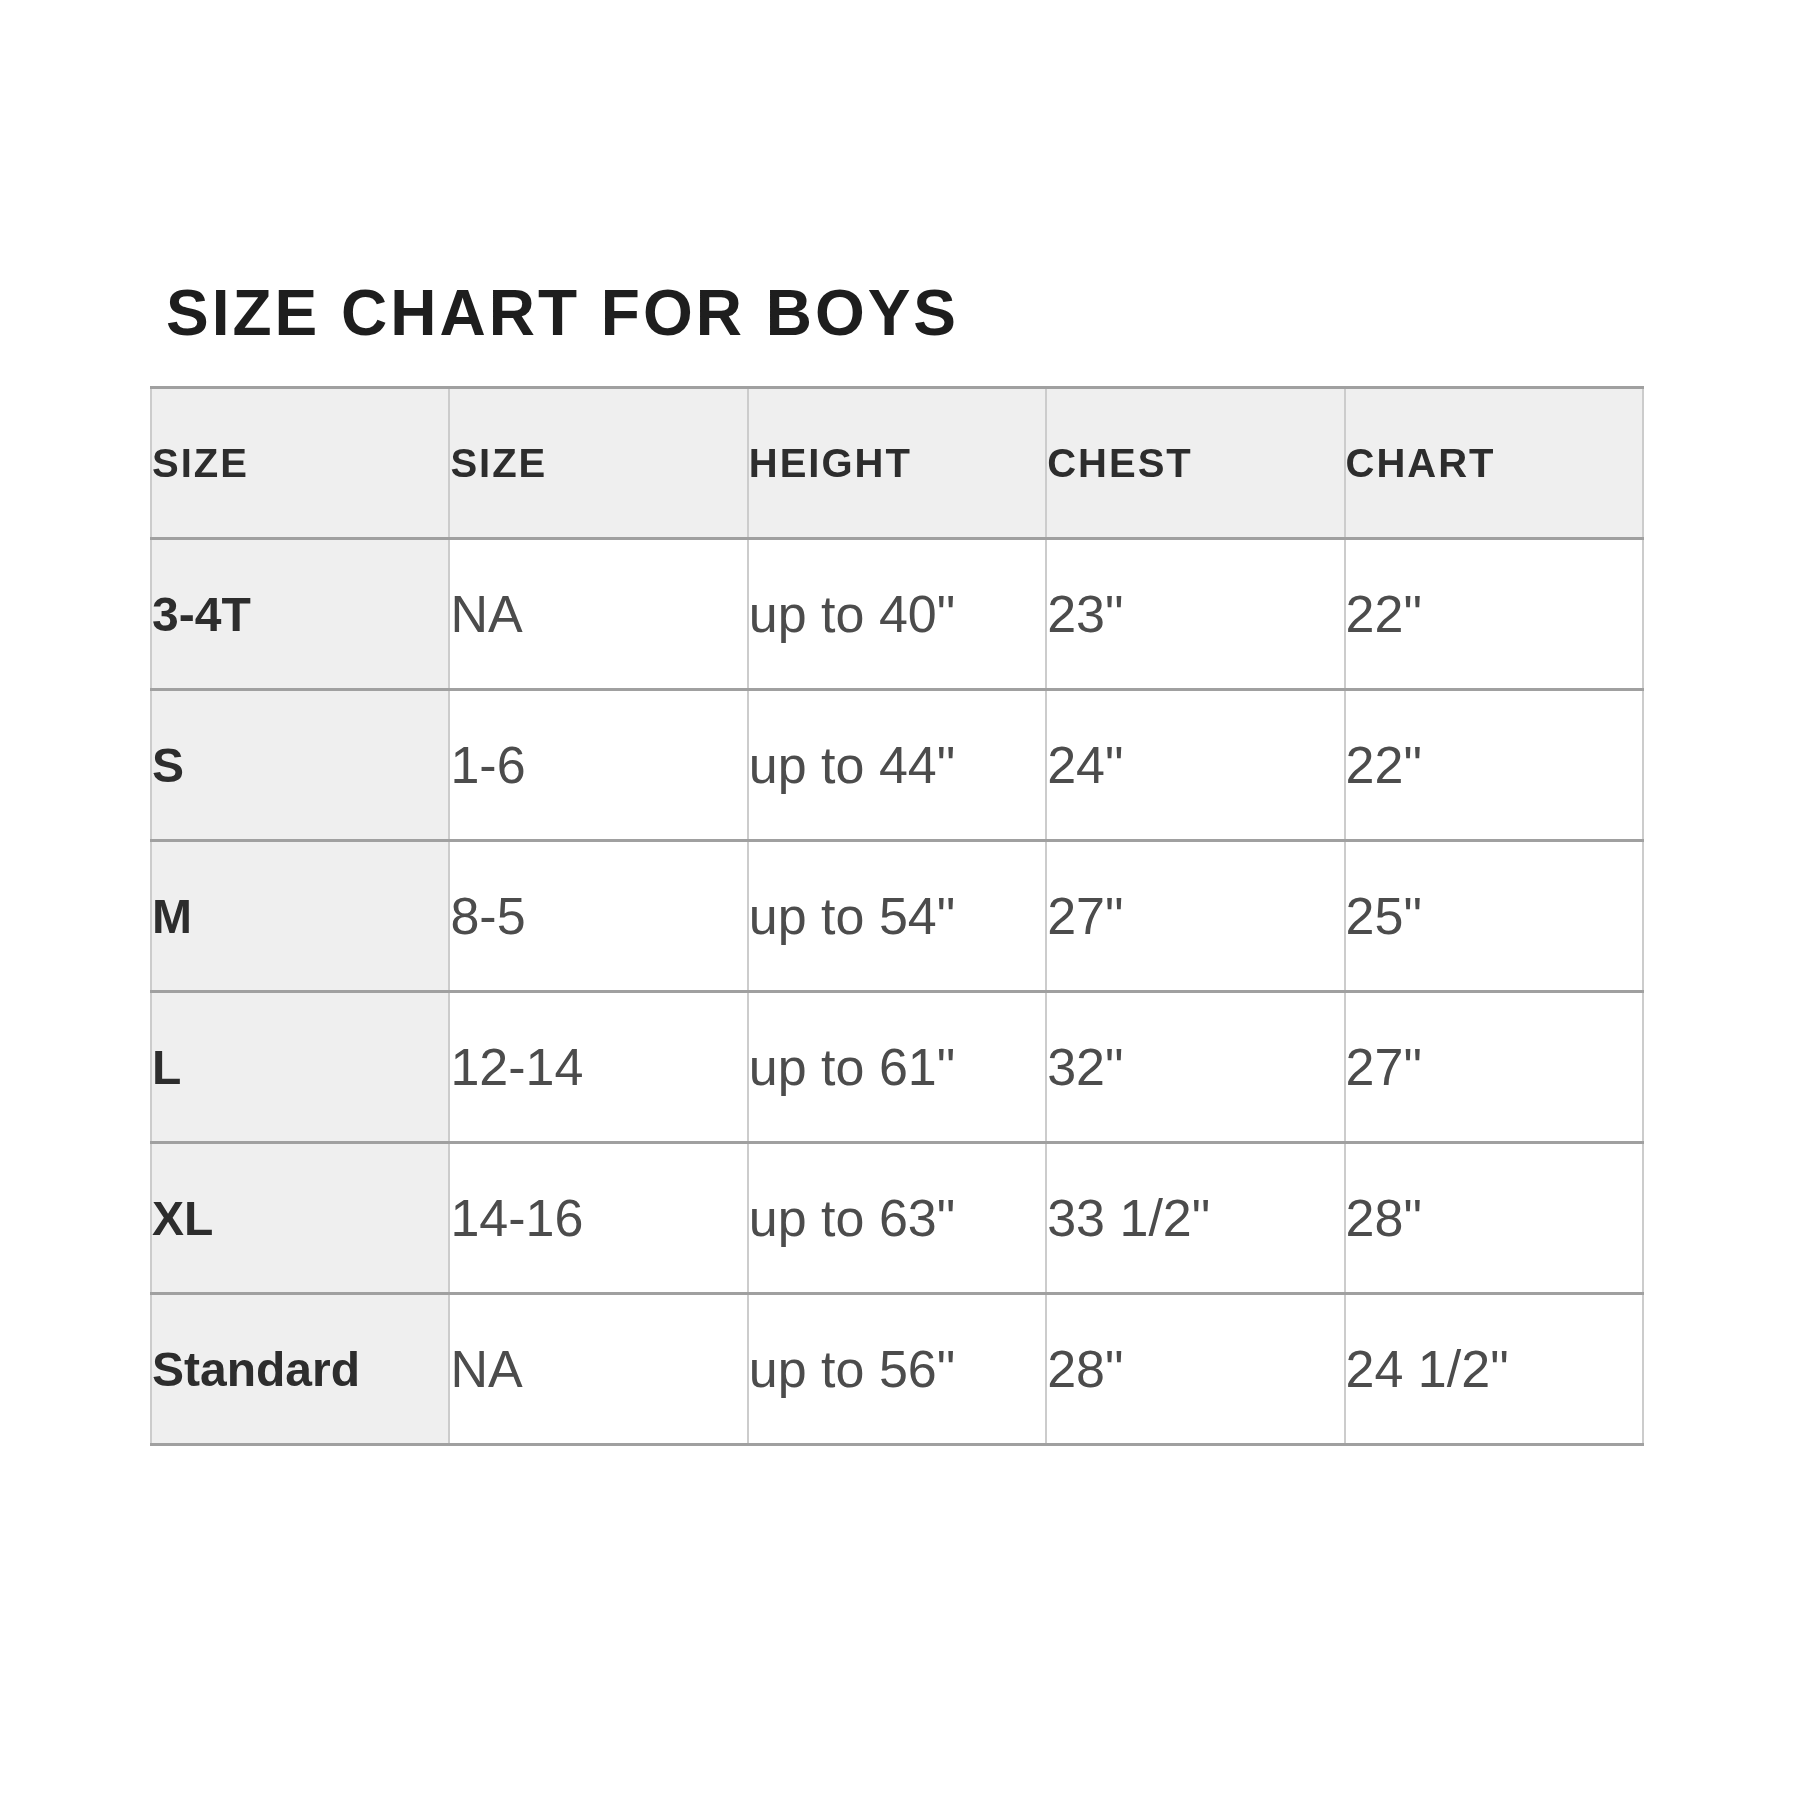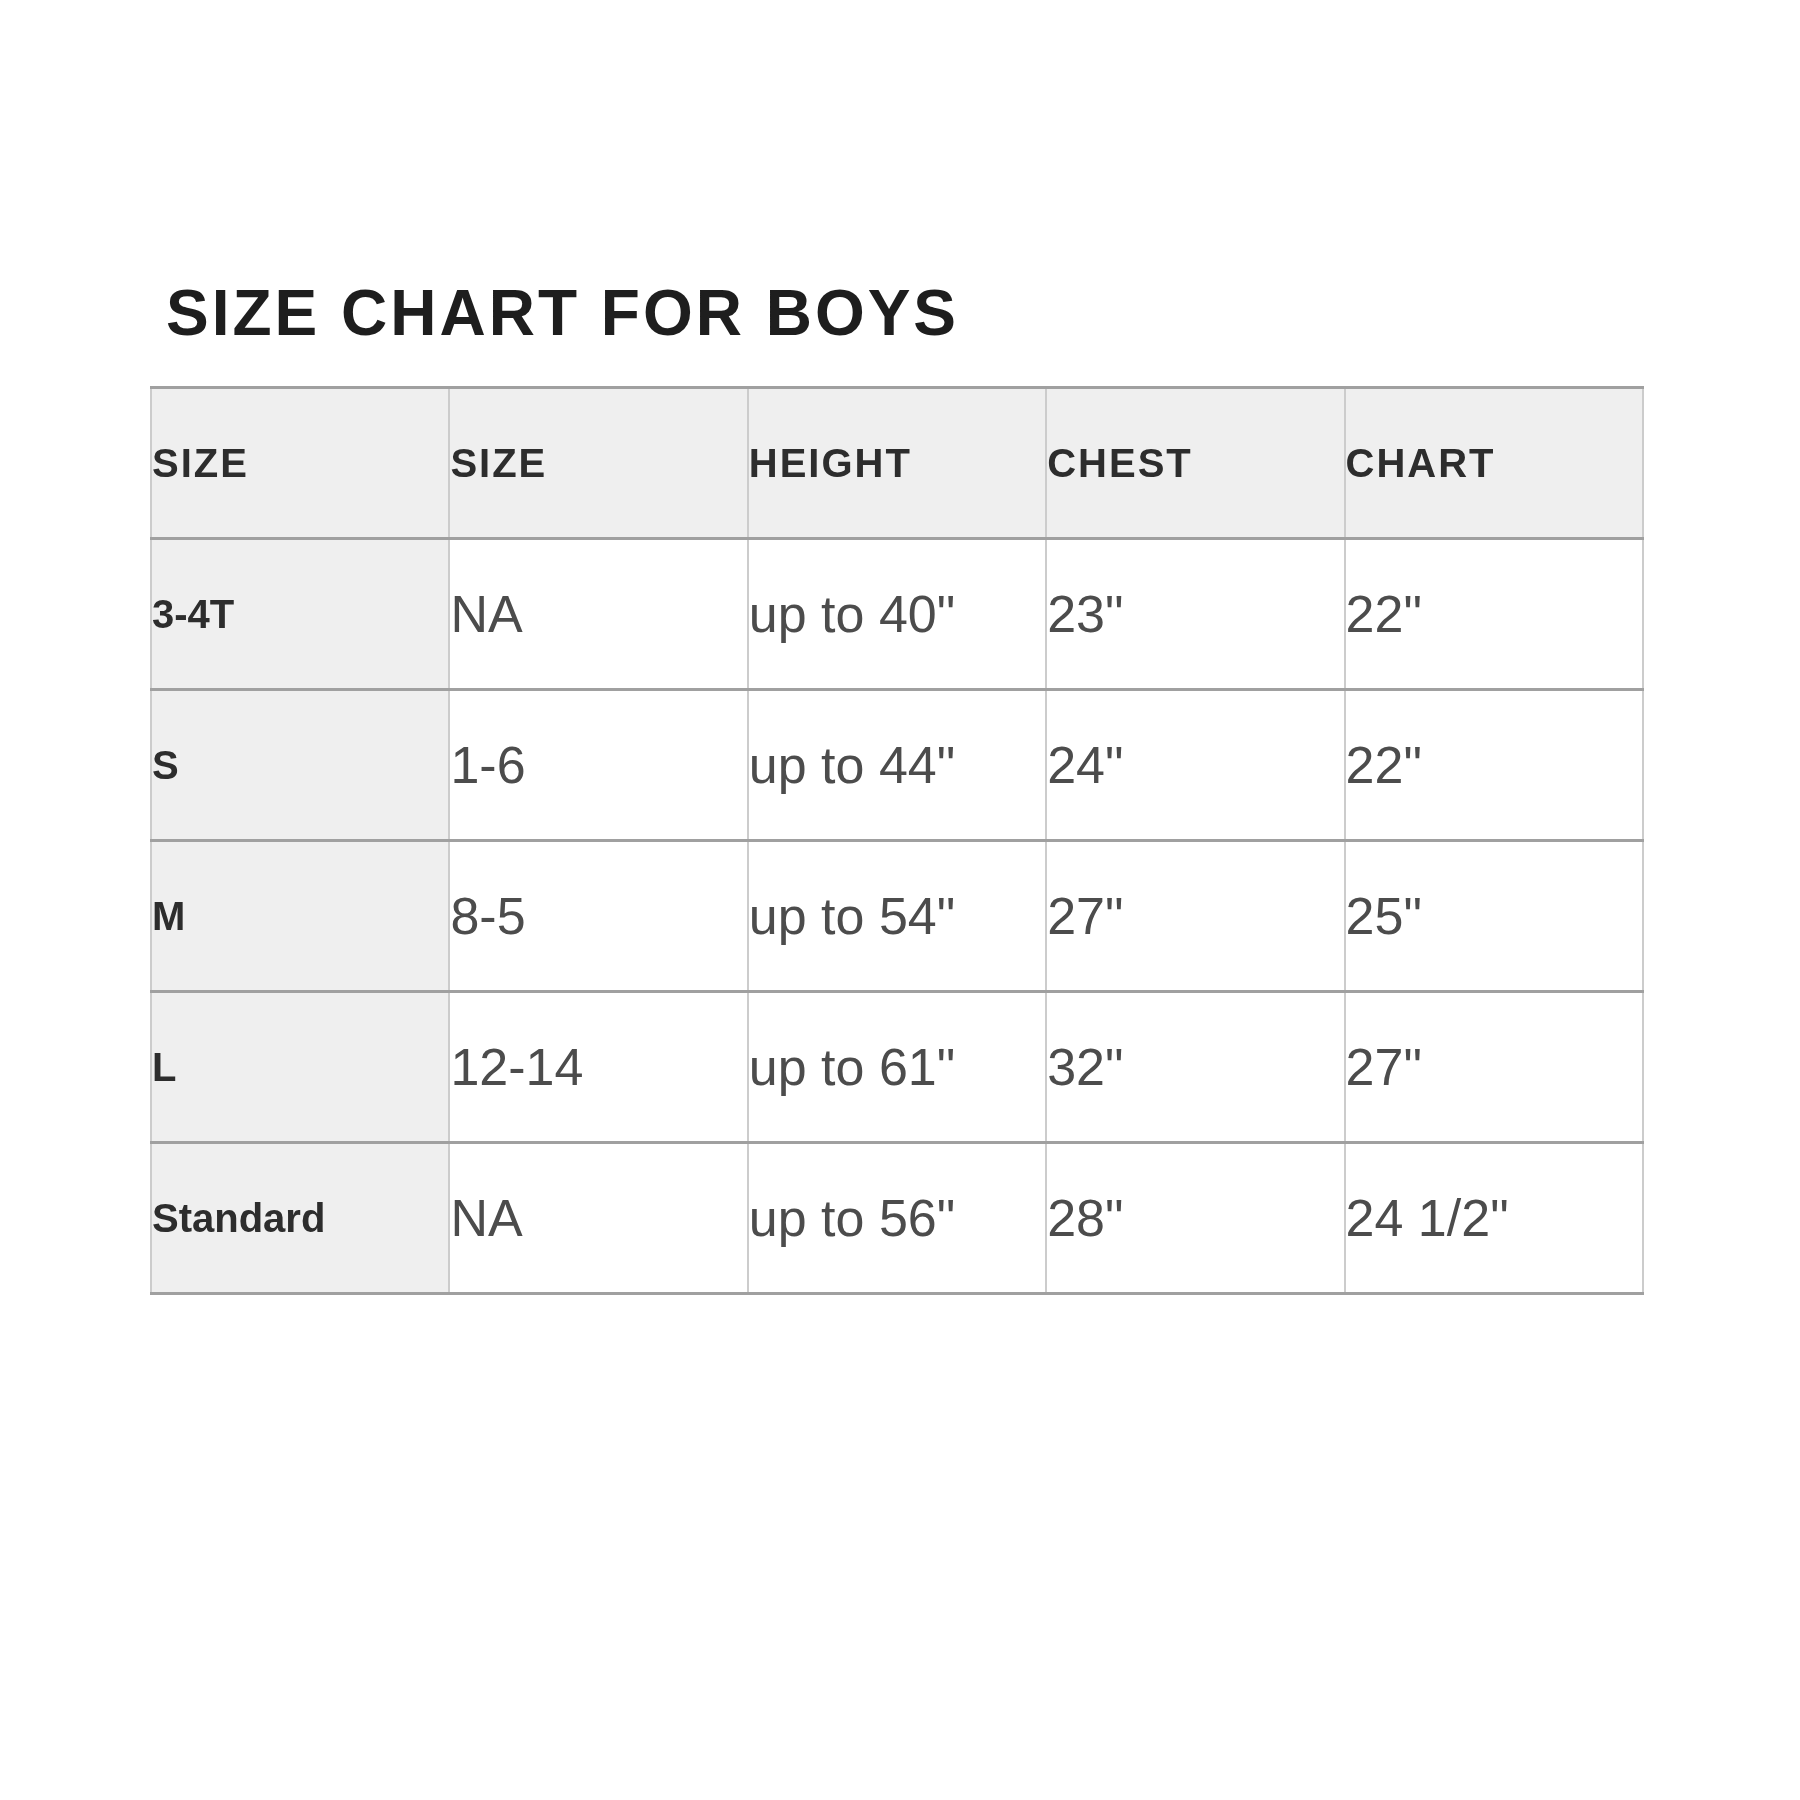--- a/index.html
+++ b/index.html
@@ -55,21 +55,21 @@
   }
   table.size-table td {
     background: var(--cell-bg, #ffffff);
     font-size: 52px;
     font-weight: 400;
     color: var(--cell-text, #4c4c4c);
   }
   table.size-table td.row-label {
     background: var(--row-label-bg, #efefef);
     font-weight: 700;
-    font-size: 40px;
+    font-size: 48px;
     color: var(--header-text, #2d2d2d);
   }
 </style>
 </head>
 <body>
 
 <div class="page">
 
   <h1 class="chart-title">SIZE CHART FOR BOYS</h1>
 
@@ -113,20 +113,27 @@
         <td>25"</td>
       </tr>
       <tr>
         <td class="row-label">L</td>
         <td>12-14</td>
         <td>up to 61"</td>
         <td>32"</td>
         <td>27"</td>
       </tr>
       <tr>
+        <td class="row-label">XL</td>
+        <td>14-16</td>
+        <td>up to 63"</td>
+        <td>33 1/2"</td>
+        <td>28"</td>
+      </tr>
+      <tr>
         <td class="row-label">Standard</td>
         <td>NA</td>
         <td>up to 56"</td>
         <td>28"</td>
         <td>24 1/2"</td>
       </tr>
     </tbody>
   </table>
 
 </div>

